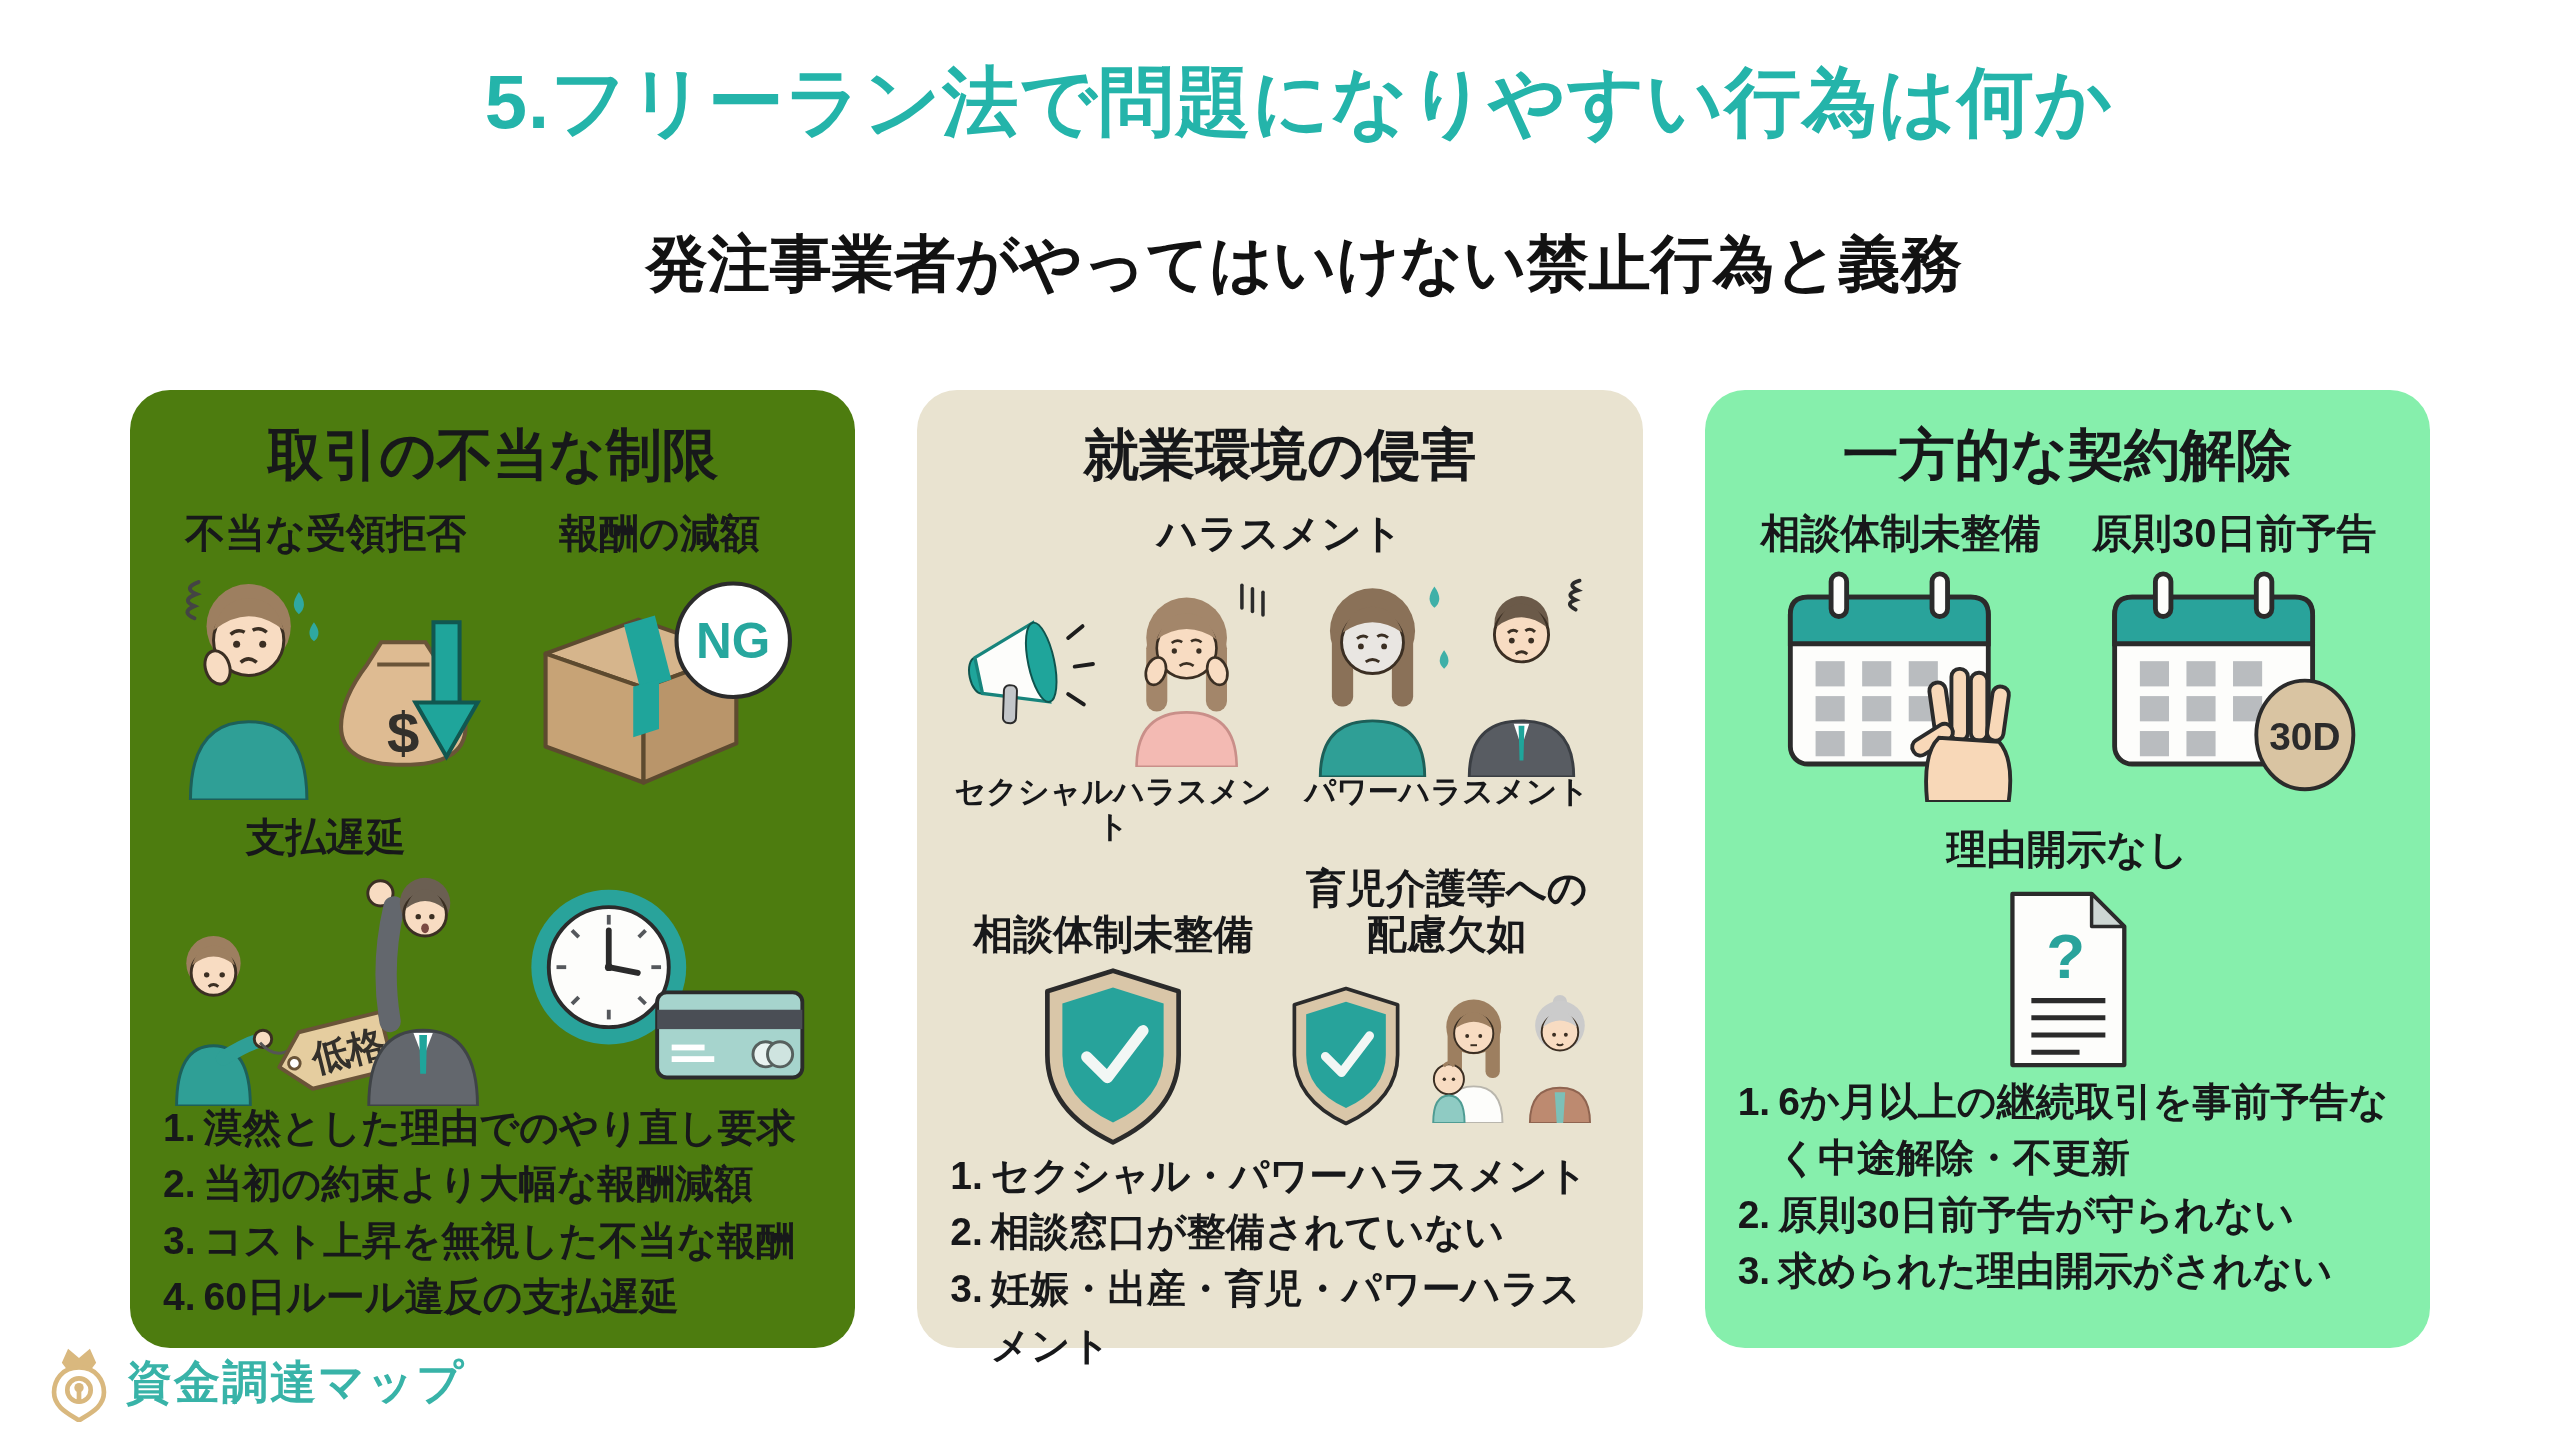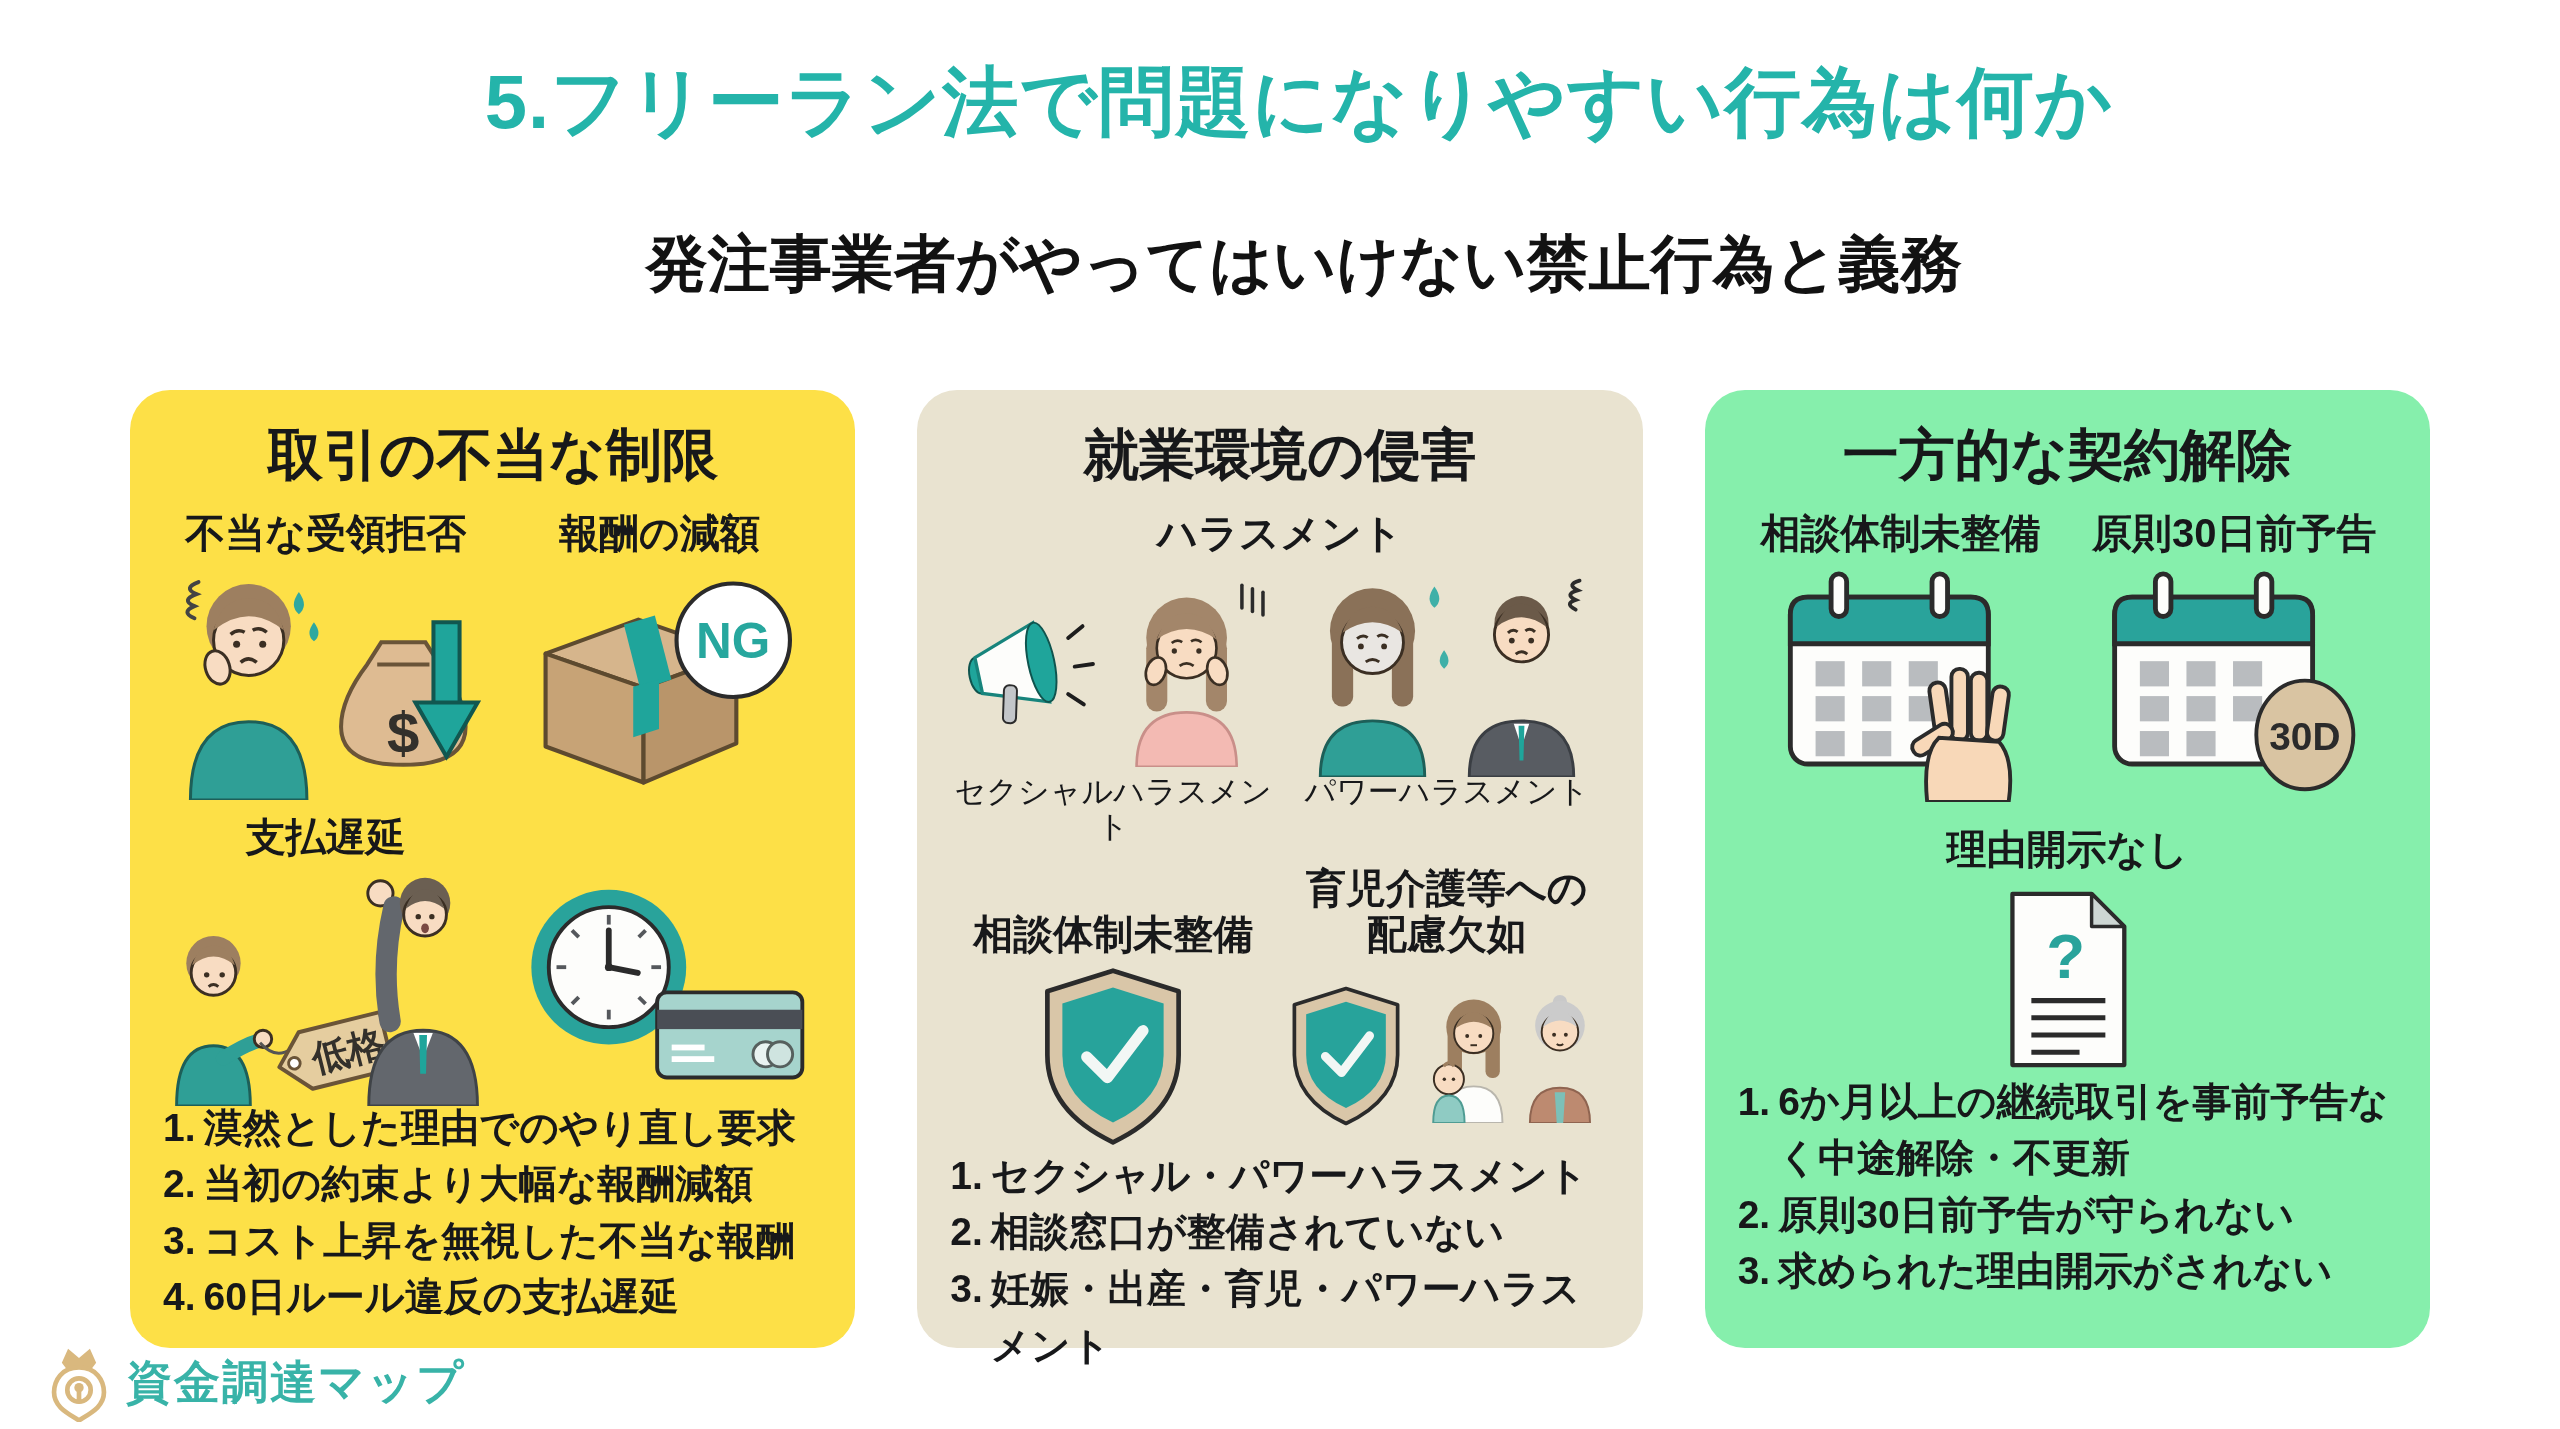--- a/index.html
+++ b/index.html
@@ -14,27 +14,27 @@
   }
   .sub-title{
     position:absolute;top:222px;left:0;width:100%;text-align:center;
     font-size:62px;font-weight:800;color:#121212;margin-left:24px;
   }
   .cards{position:absolute;top:390px;left:130px;width:2300px;display:flex;gap:62px}
   .card{
     width:726px;height:958px;border-radius:40px;box-sizing:border-box;
     padding:30px 33px 26px 33px;display:flex;flex-direction:column;
   }
-  .card-left{background:#fde047}
+  .card-left{background:#4d7c0f}
   .card-mid{background:#e9e3d0}
   .card-right{background:#86efac}
   .card-title{font-size:56px;font-weight:800;text-align:center;line-height:1.1;margin-top:4px}
   .pair{display:grid;grid-template-columns:1fr 1fr;column-gap:8px}
   .item-label{font-size:40px;font-weight:800;text-align:center;line-height:1.15;align-self:end}
-  .small-label{font-size:31px;font-weight:400;text-align:center;line-height:1.15}
+  .small-label{font-size:31px;font-weight:700;text-align:center;line-height:1.15}
   .center-label{font-size:40px;font-weight:800;text-align:center}
   .icon-cell{display:flex;align-items:center;justify-content:center;gap:6px}
   .mt24{margin-top:24px}.mt20{margin-top:20px}.mt14{margin-top:14px}.mt8{margin-top:8px}
   .points{margin-top:auto;margin-bottom:22px;font-size:39px;font-weight:800}
   .point{display:flex;line-height:1.45}
   .point .num{flex:0 0 auto;margin-right:8px}
   .point .txt{flex:1 1 auto}
   .brand{position:absolute;left:46px;top:1344px;display:flex;align-items:center;gap:14px}
   .brand-text{font-size:46px;font-weight:800;color:#38b3a8;letter-spacing:2px}
   svg{display:block}

